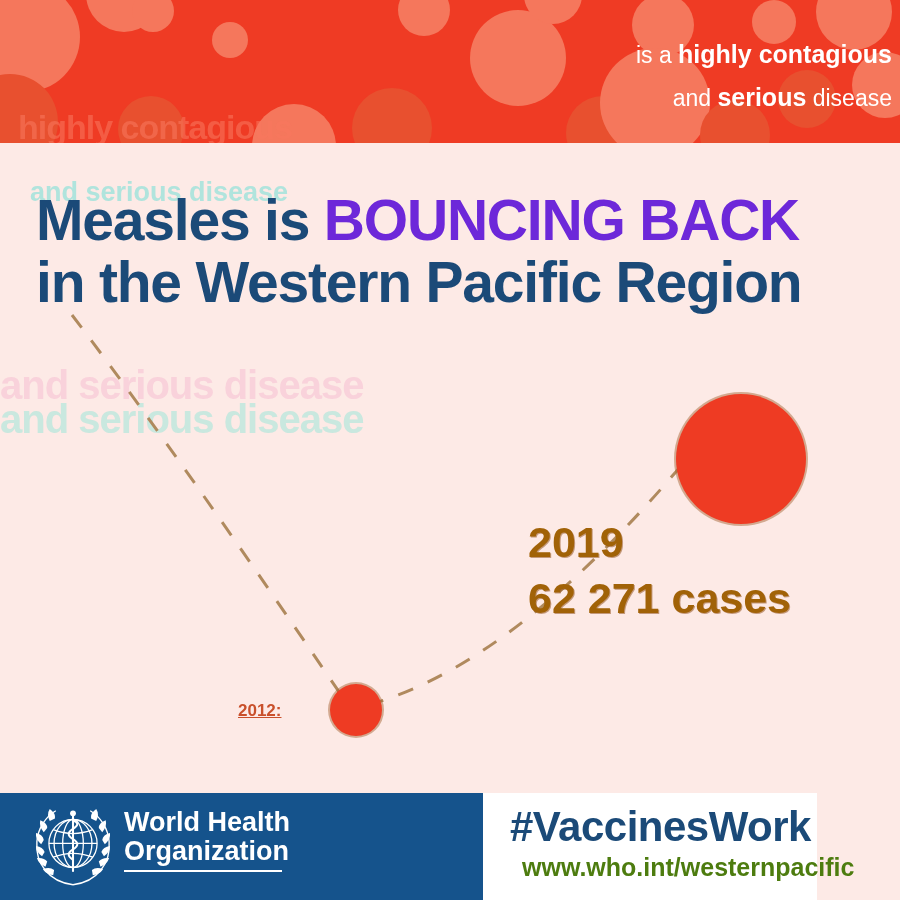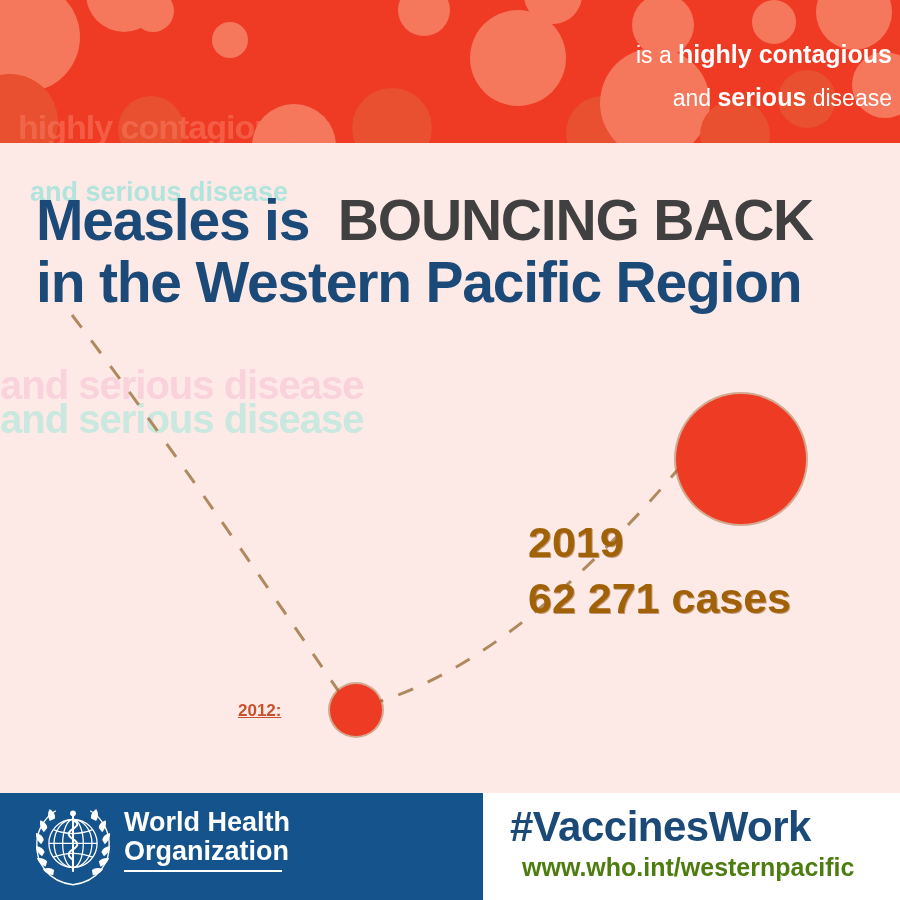--- a/index.html
+++ b/index.html
@@ -89,21 +89,21 @@
     left: 36px;
     top: 46px;
     font-size: 57px;
     line-height: 62px;
     font-weight: bold;
     color: #1b4a78;
     letter-spacing: -1.2px;
     white-space: nowrap;
     z-index: 4;
   }
-  .headline .accent { color: #404040; margin-left: 14px; }
+  .headline .accent { color: #6d28d9; }
 
   
   .ghost-band {
     position: absolute;
     left: 0;
     top: 225px;
     width: 470px;
     height: 68px;
     z-index: 1;
     overflow: hidden;
@@ -184,21 +184,21 @@
     font-size: 17px;
     line-height: 33px;
     white-space: nowrap;
     text-decoration: underline;
   }
 
   
   .footer {
     position: absolute;
     left: 0; top: 793px;
-    width: 900px;
+    width: 817px;
     height: 107px;
     background: #ffffff;
   }
   .footer-blue {
     position: absolute;
     left: 0; top: 0;
     width: 483px;
     height: 107px;
     background: #15538c;
   }

